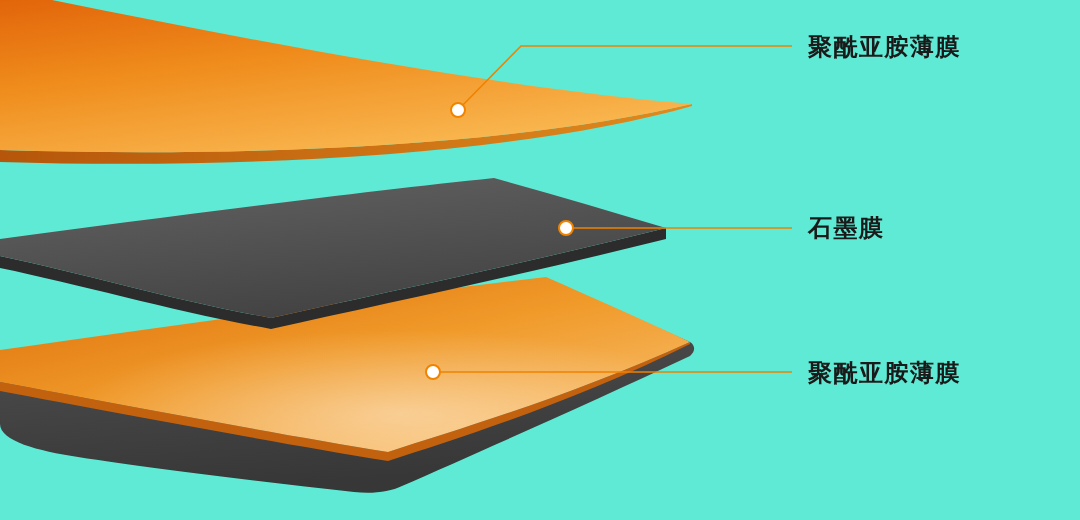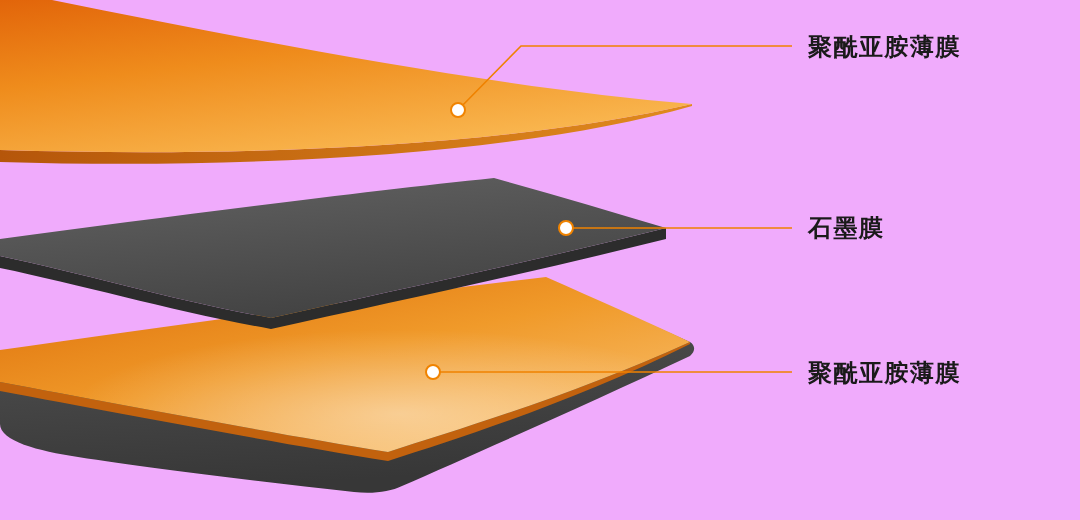--- a/index.html
+++ b/index.html
@@ -4,21 +4,21 @@
 <style>
   html, body {
     margin: 0;
     padding: 0;
     background: #ffffff;
   }
   .canvas {
     position: relative;
     width: 1080px;
     height: 520px;
-    background: #f0abfc;
+    background: #5eead4;
     overflow: hidden;
     font-family: "Liberation Sans", sans-serif;
   }
   .diagram-svg {
     position: absolute;
     inset: 0;
     width: 1080px;
     height: 520px;
   }
   .callout-label {

